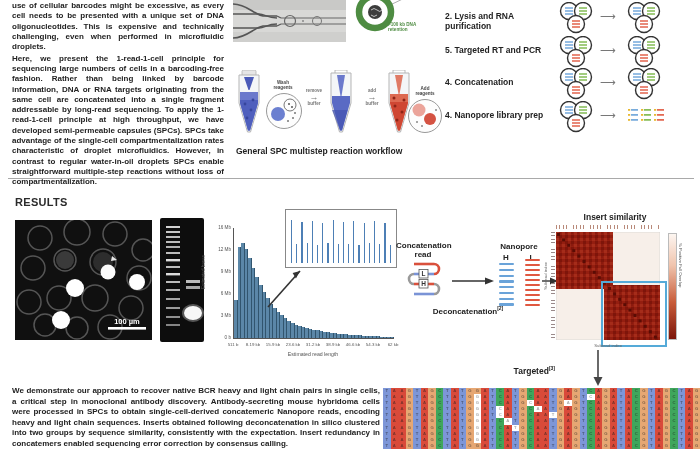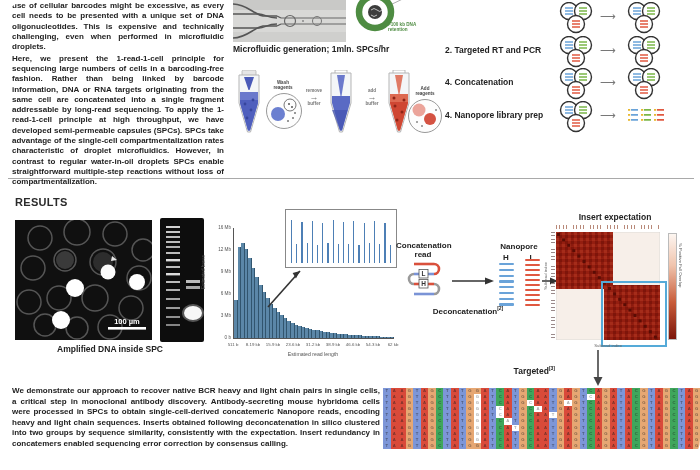--- a/index.html
+++ b/index.html
@@ -1,17 +1,17 @@
 <!DOCTYPE html>
 <html><head>
 <meta charset="utf-8">
 <style>
   html,body{margin:0;padding:0;background:#fff;}
   .page{position:relative;width:700px;height:470px;background:#ffffff;overflow:hidden;
-        font-family:"Liberation Sans",sans-serif;color:#1f1f1f;border-radius:31px;}
+        font-family:"Liberation Sans",sans-serif;color:#1f1f1f;}
   .abs{position:absolute;}
   
   .intro{left:12px;top:1px;width:212px;}
   .intro p{margin:0 0 1px 0;font-size:8px;font-weight:bold;line-height:1.29;text-align:justify;color:#222;}
   .outro{left:12px;top:386px;width:368px;}
   .outro p{margin:0;font-size:8px;font-weight:bold;line-height:1.32;text-align:justify;color:#222;}
   .cap{font-size:8.5px;font-weight:bold;color:#222;}
   .tiny{font-size:4.6px;font-weight:bold;color:#4e8c42;line-height:1.15;}
   .results-h{font-size:11px;font-weight:bold;color:#2b2b2b;letter-spacing:.3px;}
   
@@ -85,21 +85,20 @@
     <svg width="58" height="52" viewBox="0 0 58 52">
       <line x1="36" y1="18" x2="57" y2="8" stroke="#999" stroke-width="0.8"></line>
       <circle cx="23" cy="24" r="16" fill="none" stroke="#4e8c42" stroke-width="6.5"></circle>
       <circle cx="23" cy="24" r="8.5" fill="#fff"></circle>
       <circle cx="23" cy="24" r="7" fill="#3d3d3d"></circle>
       <path d="M19,22 q3,-3 6,0 q3,3 5,0 M19,27 q3,3 6,0" fill="none" stroke="#cfcfcf" stroke-width="0.9"></path>
     </svg>
   </div>
   <div class="abs tiny" style="left:388px;top:22px;width:44px;">&gt;100 kb DNA retention</div>
 
-  <div class="abs cap" style="left:233px;top:44px;width:165px;">Microfluidic generation; 1mln. SPCs/hr</div>
 
   <div class="abs" style="left:235px;top:64px;width:206px;height:80px;">
 
     <svg class="abs" style="left:0;top:6px;" width="28" height="64" viewBox="0 0 28 64">
       <rect x="7" y="0" width="14" height="6" rx="1.5" fill="#e6e6e6" stroke="#aaa" stroke-width="0.7"></rect>
       <path d="M4,5 L24,5 L24,33 L15.5,62 L12.5,62 L4,33 Z" fill="#f4f6f8" stroke="#b5b5b5" stroke-width="1"></path>
       <path d="M9,7 L19,7 L14.5,20 L13.5,20 Z" fill="#4a5ab8"></path>
       <path d="M5,22 L23,22 L23,33 L15,60.5 L13,60.5 L5,33 Z" fill="#6b79cc"></path>
       <path d="M5,30 L23,30 L23,33 L15,60.5 L13,60.5 L5,33 Z" fill="#4f5fbd"></path>
       <circle cx="10" cy="34" r="1.4" fill="#36459c"></circle>
@@ -156,23 +155,25 @@
     <div class="abs" style="left:176px;top:22px;width:28px;font-size:4.6px;font-weight:bold;color:#444;text-align:center;line-height:1.1;">Add reagents</div>
     <svg class="abs" style="left:172px;top:34px;" width="36" height="36" viewBox="0 0 36 36">
       <circle cx="18" cy="18" r="16.5" fill="#fdfdfd" stroke="#999" stroke-width="1"></circle>
       <circle cx="12" cy="12" r="6.5" fill="#eba49a"></circle>
       <circle cx="23" cy="21" r="6" fill="#d45242"></circle>
       <circle cx="10" cy="24" r="1" fill="#888"></circle>
         <circle cx="15" cy="28" r="1" fill="#888"></circle>
         <circle cx="29" cy="12" r="1" fill="#888"></circle>
     </svg>
   </div>
+  <div class="abs cap" style="left:236px;top:146px;width:200px;">General SPC multistep reaction workflow</div>
 
   <div class="abs steps" id="steps-list">
       <div class="step-row" style="top: 2px;">
+        <div class="step-label">2. Lysis and RNA purification</div>
         <div class="trio" style="left:115px;"><svg width="36" height="32" viewBox="0 0 36 32">
     <circle cx="11" cy="9" r="8.5" fill="#fff" stroke="#333" stroke-width="1.4"></circle>
     <circle cx="25" cy="9" r="8.5" fill="#fff" stroke="#333" stroke-width="1.4"></circle>
     <circle cx="18" cy="22" r="8.5" fill="#fff" stroke="#333" stroke-width="1.4"></circle>
     <line x1="7" y1="6" x2="15" y2="6" stroke="#6aa3d9" stroke-width="1.4"></line>
             <line x1="7" y1="9" x2="15" y2="9" stroke="#6aa3d9" stroke-width="1.4"></line>
             <line x1="7" y1="12" x2="15" y2="12" stroke="#6aa3d9" stroke-width="1.4"></line>
             <line x1="21" y1="6" x2="29" y2="6" stroke="#7ab648" stroke-width="1.4"></line>
             <line x1="21" y1="9" x2="29" y2="9" stroke="#7ab648" stroke-width="1.4"></line>
             <line x1="21" y1="12" x2="29" y2="12" stroke="#7ab648" stroke-width="1.4"></line>
@@ -190,21 +191,21 @@
             <line x1="7" y1="12" x2="15" y2="12" stroke="#6aa3d9" stroke-width="1.4"></line>
             <line x1="21" y1="6" x2="29" y2="6" stroke="#7ab648" stroke-width="1.4"></line>
             <line x1="21" y1="9" x2="29" y2="9" stroke="#7ab648" stroke-width="1.4"></line>
             <line x1="21" y1="12" x2="29" y2="12" stroke="#7ab648" stroke-width="1.4"></line>
             <line x1="14" y1="19" x2="22" y2="19" stroke="#e05840" stroke-width="1.4"></line>
             <line x1="14" y1="22" x2="22" y2="22" stroke="#e05840" stroke-width="1.4"></line>
             <line x1="14" y1="25" x2="22" y2="25" stroke="#e05840" stroke-width="1.4"></line>
   </svg></div>
       </div>
       <div class="step-row" style="top: 36px;">
-        <div class="step-label">2. Targeted RT and PCR</div>
+        <div class="step-label">5. Targeted RT and PCR</div>
         <div class="trio" style="left:115px;"><svg width="36" height="32" viewBox="0 0 36 32">
     <circle cx="11" cy="9" r="8.5" fill="#fff" stroke="#333" stroke-width="1.4"></circle>
     <circle cx="25" cy="9" r="8.5" fill="#fff" stroke="#333" stroke-width="1.4"></circle>
     <circle cx="18" cy="22" r="8.5" fill="#fff" stroke="#333" stroke-width="1.4"></circle>
     <line x1="7" y1="6" x2="15" y2="6" stroke="#6aa3d9" stroke-width="1.4"></line>
             <line x1="7" y1="9" x2="15" y2="9" stroke="#6aa3d9" stroke-width="1.4"></line>
             <line x1="7" y1="12" x2="15" y2="12" stroke="#6aa3d9" stroke-width="1.4"></line>
             <line x1="21" y1="6" x2="29" y2="6" stroke="#7ab648" stroke-width="1.4"></line>
             <line x1="21" y1="9" x2="29" y2="9" stroke="#7ab648" stroke-width="1.4"></line>
             <line x1="21" y1="12" x2="29" y2="12" stroke="#7ab648" stroke-width="1.4"></line>
@@ -328,21 +329,20 @@
       <circle cx="88" cy="42" r="10" fill="rgba(150,150,150,0.22)"></circle>
       <circle cx="60" cy="68" r="9" fill="#ffffff"></circle>
       <circle cx="93" cy="52" r="7.5" fill="#fbfbfb"></circle>
       <circle cx="122" cy="62" r="8" fill="#ffffff"></circle>
       <circle cx="46" cy="100" r="9" fill="#ffffff"></circle>
       <polygon points="97,36 102,40 96,41" fill="#e8e8e8"></polygon>
       <rect x="93" y="107" width="38" height="2.6" fill="#fff"></rect>
       <text x="112" y="104" text-anchor="middle" font-size="7.5" font-weight="bold" fill="#fff" font-family="Liberation Sans, sans-serif" id="scale-bar-text">100 µm</text>
     </svg>
   </div>
-  <div class="abs cap" style="left:15px;top:344px;width:190px;text-align:center;">Amplified DNA inside SPC</div>
 
   <div class="abs" style="left:160px;top:218px;width:44px;height:124px;">
     <svg width="44" height="124" viewBox="0 0 44 124">
       <rect width="44" height="124" rx="2" fill="#0d0d0d"></rect>
       <g fill="#e8e8e8">
         <rect x="6" y="8" width="14" height="2" opacity=".9"></rect>
           <rect x="6" y="13" width="14" height="2" opacity=".85"></rect>
         <rect x="6" y="18" width="14" height="2" opacity=".8"></rect>
           <rect x="6" y="23" width="14" height="2" opacity=".8"></rect>
         <rect x="6" y="28" width="14" height="2" opacity=".75"></rect>
@@ -509,21 +509,21 @@
       <i style="width: 15px; height: 2.4px; background: rgb(224, 88, 64);"></i>
     </div>
   <div class="abs dg-label" style="left:424px;top:306px;width:88px;">
     <span>Deconcatenation</span><sup>[2]</sup>
   </div>
   <svg class="abs" style="left:542px;top:275px;" width="16" height="12" viewBox="0 0 16 12">
     <line x1="0" y1="6" x2="9" y2="6" stroke="#333" stroke-width="1.4"></line>
     <polygon points="16,6 8,2.5 8,9.5" fill="#333"></polygon>
   </svg>
 
-  <div class="abs clus-title">Insert expectation</div>
+  <div class="abs clus-title">Insert similarity</div>
   <div class="abs ticksH"></div>
   <div class="abs ticksV"></div>
   <svg class="abs" style="left:556px;top:232px;" width="104" height="108" viewBox="0 0 104 108" id="heatmap-svg">
     <defs>
       <pattern id="heatNoise" width="6" height="6" patternUnits="userSpaceOnUse">
         <rect width="6" height="6" fill="#941e10"></rect>
         <rect x="0" y="0" width="3" height="3" fill="#a52c1a"></rect>
         <rect x="3" y="3" width="3" height="3" fill="#7e150a"></rect>
         <rect x="3" y="0" width="2" height="2" fill="#8b1a0e"></rect>
       </pattern>

